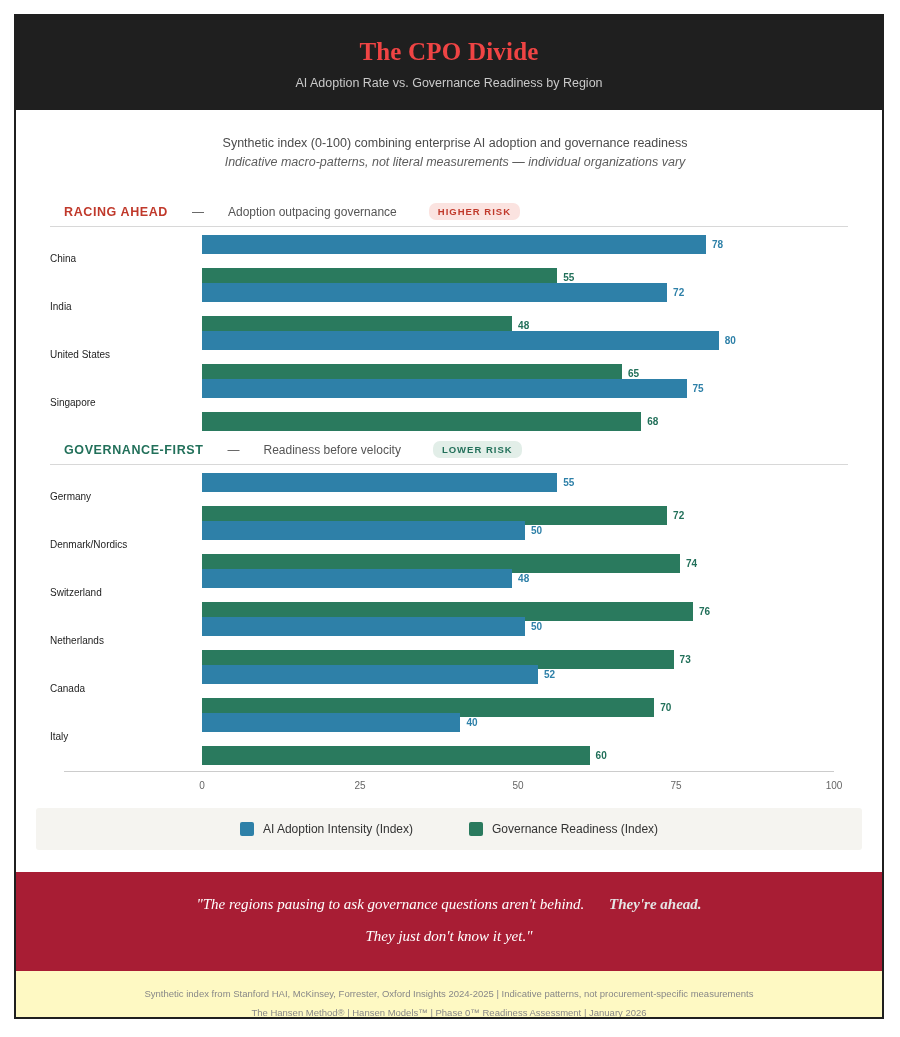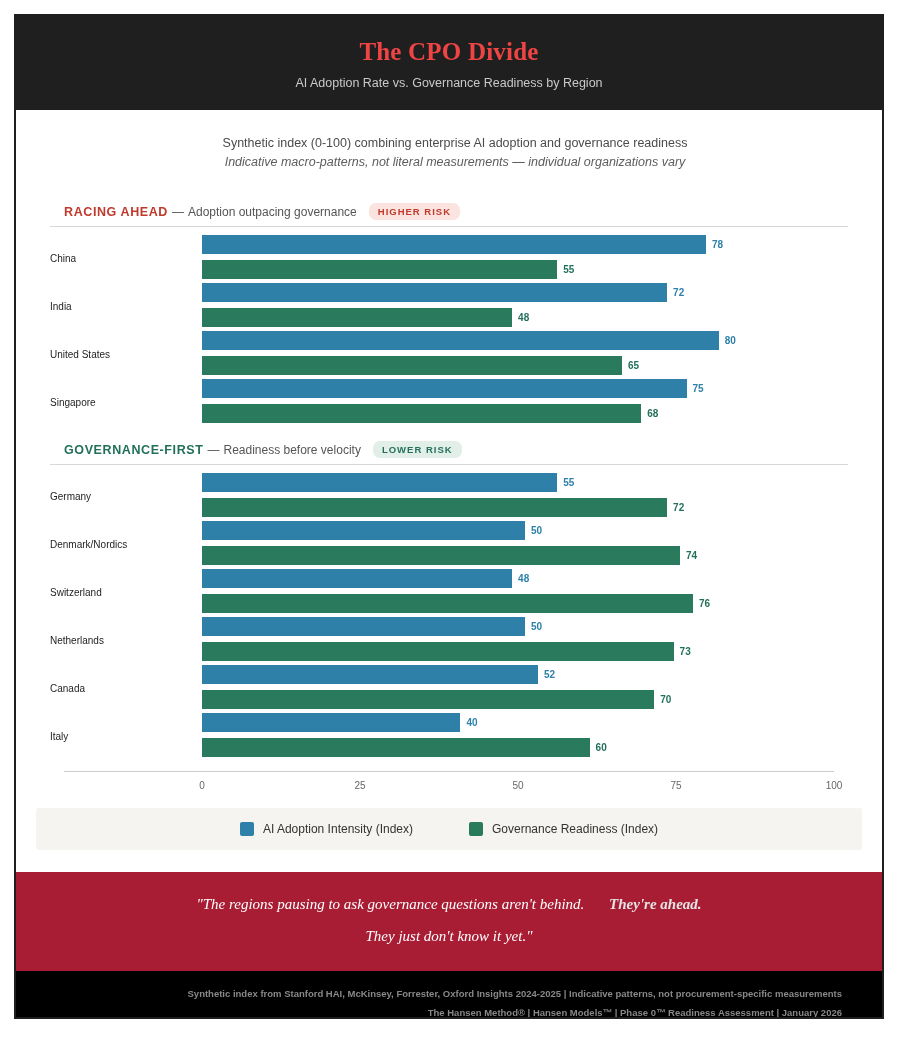--- a/index.html
+++ b/index.html
@@ -60,21 +60,21 @@
     font-style: italic;
     margin: 0;
   }
   
   .chart-area {
     padding: 14px 34px 0 34px;
   }
   .group-header {
     display: flex;
     align-items: center;
-    gap: 4px;
+    gap: 24px;
     padding: 14px 14px 6px 14px;
     border-bottom: 1px solid #d8d8d8;
     margin-bottom: 8px;
   }
   .group-name {
     font-size: 12.5px;
     font-weight: bold;
     letter-spacing: 0.6px;
   }
   .group-name.racing { color: #c0392b; }
@@ -120,21 +120,21 @@
   .bars-track {
     position: absolute;
     left: 152px;
     right: 0;
     top: 0;
     height: 48px;
   }
   .bar-line {
     position: relative;
     height: 19px;
-    margin-bottom: 6px;
+    margin-bottom: 14px;
   }
   .bar-fill {
     position: absolute;
     left: 0;
     top: 0;
     height: 19px;
   }
   .bar-fill.adoption { background: #2e80a8; }
   .bar-fill.governance { background: #2a7a5e; }
   .bar-value {
@@ -213,24 +213,23 @@
     line-height: 1.35;
   }
   .quote-line.second { margin-bottom: 0; }
   .quote-accent {
     color: #e5e5e5;
     font-weight: bold;
     margin-left: 21px;
   }
   
   .footer {
-    text-align: right;
+    text-align: center;
     padding: 16px 40px 14px 40px;
-    background: #000000;
-    font-weight: bold;
+    background: #fef9c3;
   }
   .footer-line {
     font-size: 9.5px;
     color: #888888;
     margin: 0 0 5px 0;
     line-height: 1.5;
   }
   .footer-line.second { margin-bottom: 0; }
 </style>
 </head>

